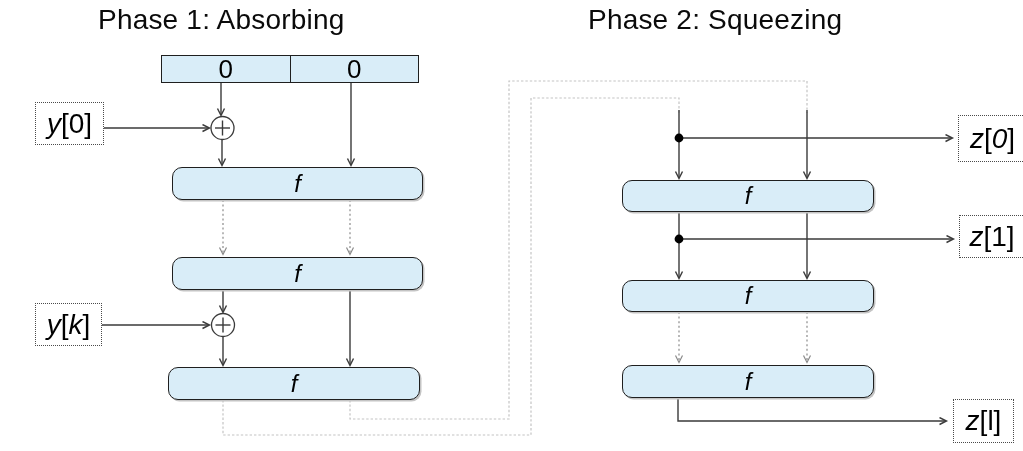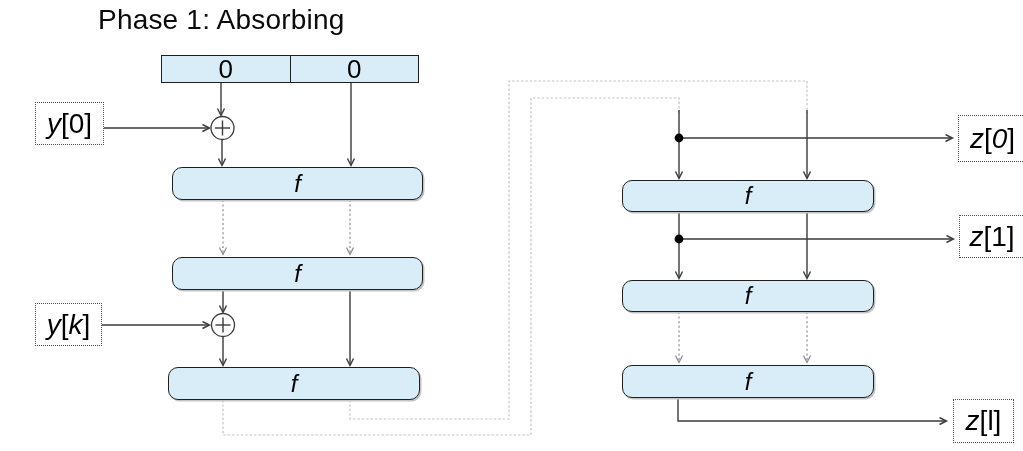--- a/index.html
+++ b/index.html
@@ -135,20 +135,21 @@
       <line class="ln-solid" x1="206.5" y1="120.5" x2="206.5" y2="135.5"></line>
     </g>
     <g>
       <circle class="xor-circle" cx="207" cy="325" r="11.5"></circle>
       <line class="ln-solid" x1="199.5" y1="325" x2="214.5" y2="325"></line>
       <line class="ln-solid" x1="207" y1="317.5" x2="207" y2="332.5"></line>
     </g>
   </svg>
 
   <div class="title" style="left:82px;top:4px;">Phase 1: Absorbing</div>
+  <div class="title" style="left:572px;top:4px;">Phase 2: Squeezing</div>
 
   <div class="state-reg" style="left:145px;top:55px;width:258px;height:28px;">
     <div class="state-cell">0</div>
     <div class="state-cell">0</div>
   </div>
 
   <div class="fbox" style="left:156px;top:167px;width:251px;height:33px;">
     <span class="f-label">f</span>
   </div>
   <div class="fbox" style="left:156px;top:257px;width:251px;height:33px;">

